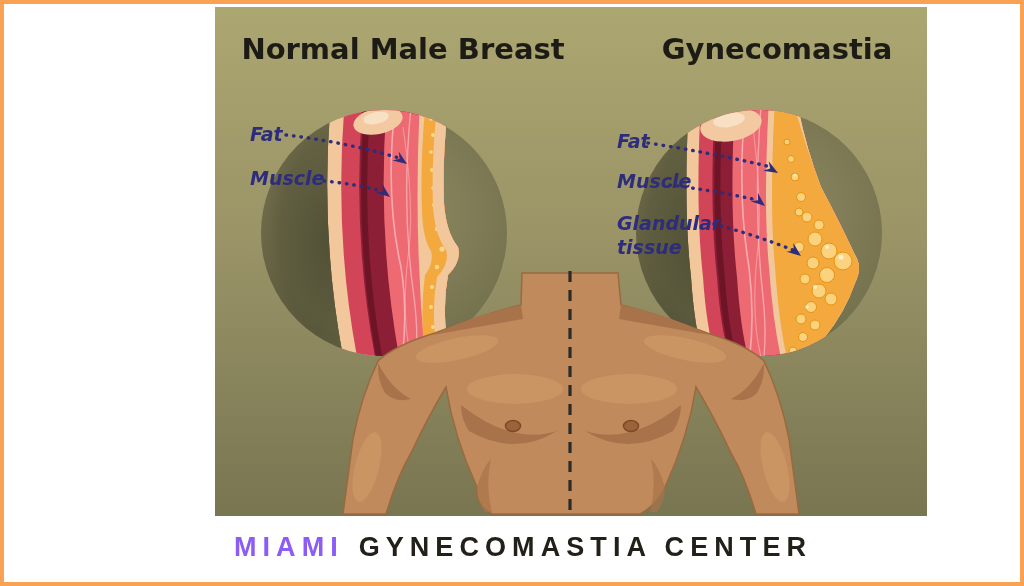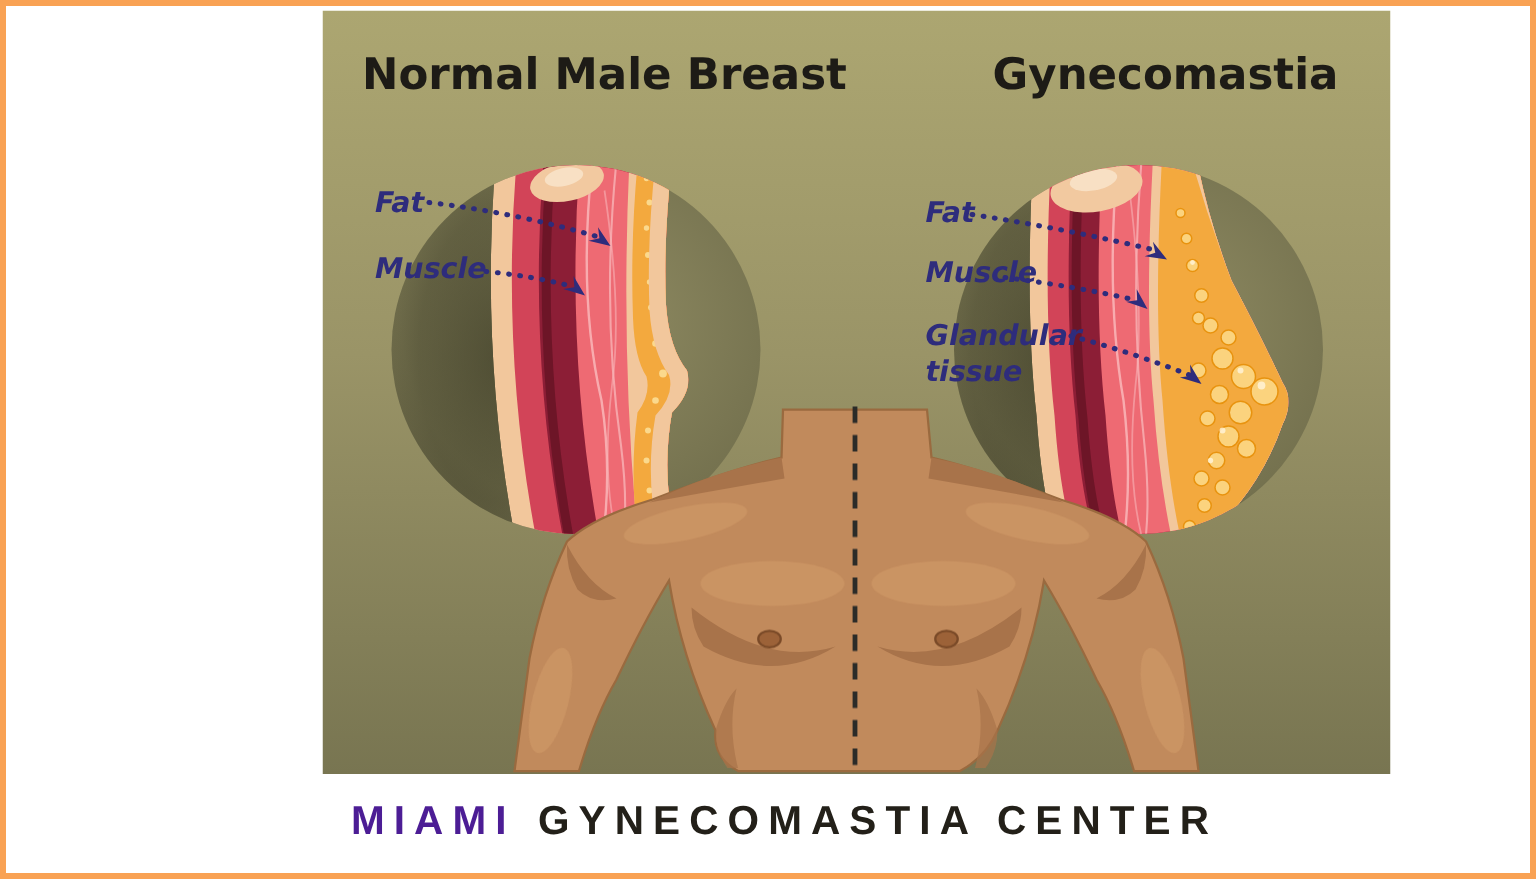--- a/index.html
+++ b/index.html
@@ -18,21 +18,21 @@
   }
   .panel svg{display:block;}
   .footer{
     position:absolute;
     left:163px;top:512px;width:712px;height:62px;
     display:flex;align-items:center;justify-content:center;
     white-space:nowrap;
     font-family:"Liberation Sans", sans-serif;
     font-size:27px;font-weight:600;letter-spacing:0.225em;
   }
-  .footer .brand-primary{color:#4c1d95;margin-right:0.55em;text-align:center;}
+  .footer .brand-primary{color:#8b5cf6;margin-right:0.55em;text-align:center;}
   .footer .brand-secondary{color:#232019;}
   text{font-family:"DejaVu Sans", sans-serif;}
   .title-text{font-size:29px;font-weight:bold;fill:#1d1b16;}
   .anno-text{font-size:19px;font-weight:bold;font-style:italic;fill:#2e2c7c;}
   .leader{stroke:#2e2c7c;stroke-width:3.4;fill:none;stroke-linecap:round;stroke-dasharray:0.5 7;}
   .dart{fill:#2e2c7c;}
 </style>
 </head>
 <body>
 

